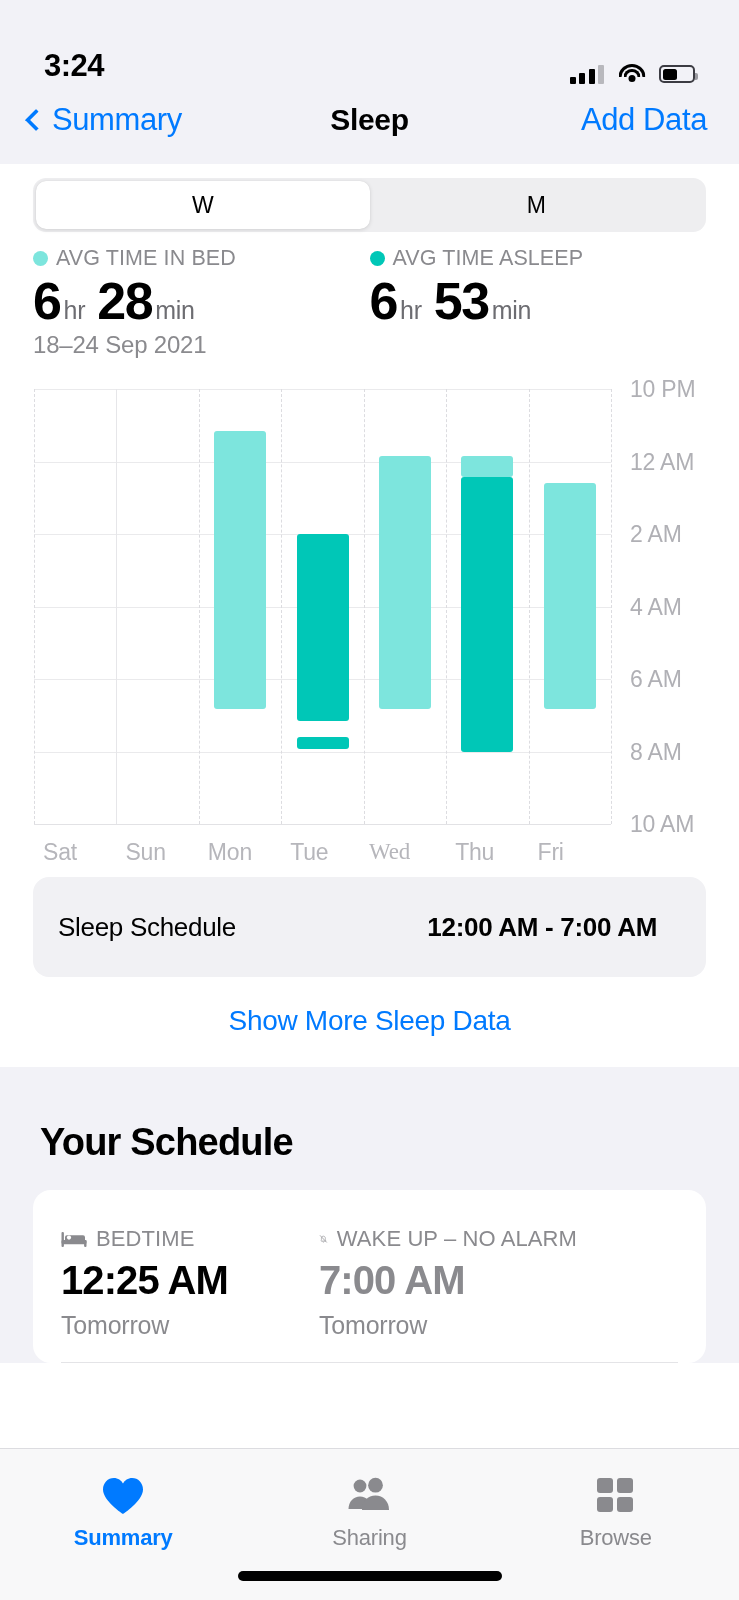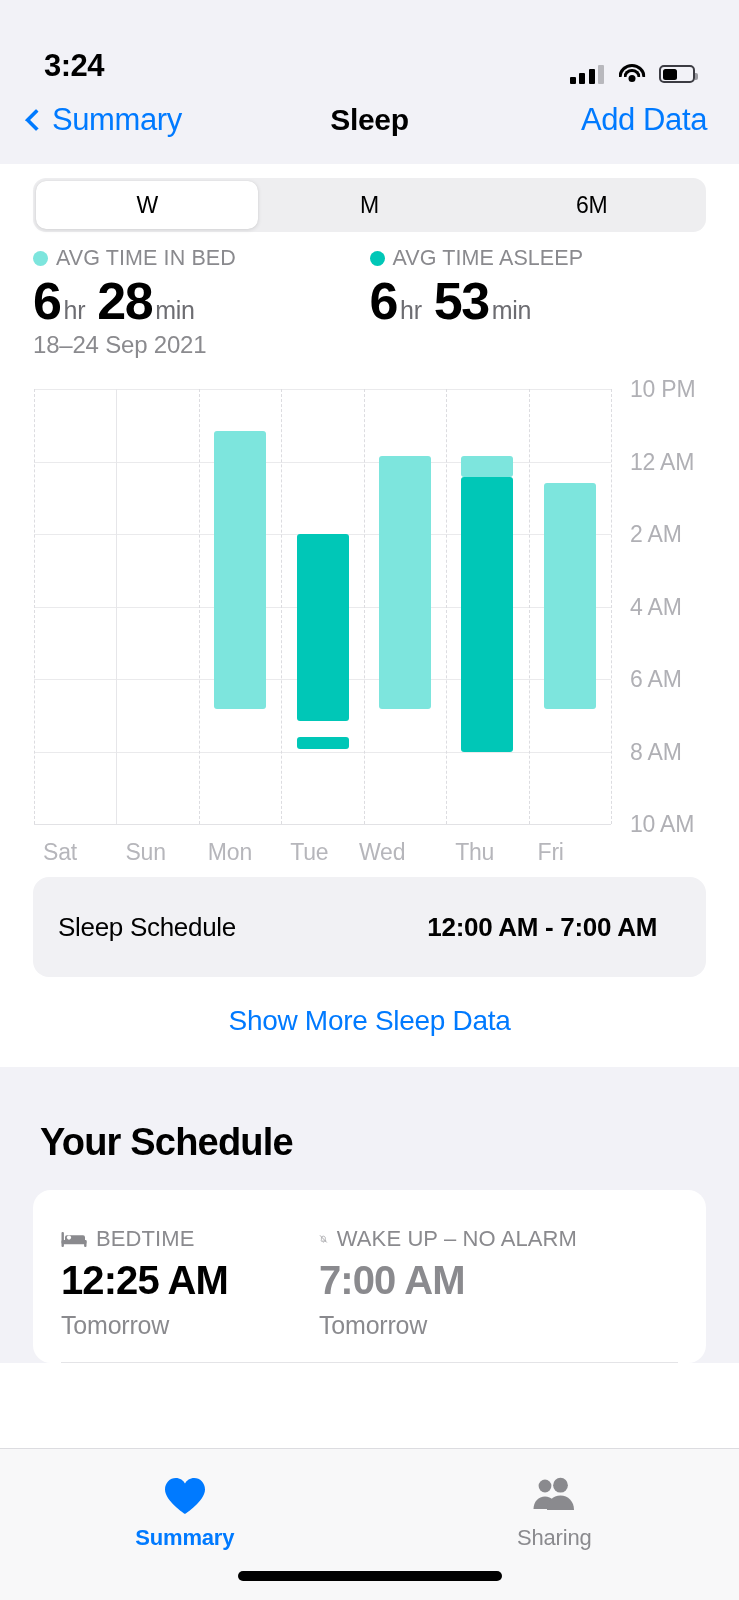--- a/index.html
+++ b/index.html
@@ -148,21 +148,20 @@
   <div class="nav-title">Sleep</div>
   <div class="nav-action">Add Data</div>
 </div>
 
 <div class="content">
 
   <div class="seg-wrap">
     <div class="seg">
       <div class="seg-item active">W</div>
       <div class="seg-item">M</div>
-      <div class="seg-item">6M</div>
     </div>
   </div>
 
   <div class="stats">
     <div class="stat">
       <div class="stat-head">
         <div class="dot" style="background:#7de5dd"></div>
         <div class="stat-label">AVG TIME IN BED</div>
       </div>
       <div class="stat-value">
@@ -220,21 +219,21 @@
         <div class="ylab" style="top: 239.5px;">4 AM</div>
         <div class="ylab" style="top: 312px;">6 AM</div>
         <div class="ylab" style="top: 384.5px;">8 AM</div>
         <div class="ylab" style="top: 457px;">10 AM</div>
       </div>
     <div id="xlabels">
         <div class="xlab" style="left: 43px;">Sat</div>
         <div class="xlab" style="left: 125.429px;">Sun</div>
         <div class="xlab" style="left: 207.857px;">Mon</div>
         <div class="xlab" style="left: 290.286px;">Tue</div>
-        <div class="xlab" style="left: 359px;">Wed</div>
+        <div class="xlab" style="left: 369px; font-family: Liberation Serif, serif;">Wed</div>
         <div class="xlab" style="left: 455.143px;">Thu</div>
         <div class="xlab" style="left: 537.571px;">Fri</div>
       </div>
   </div>
 
   <div class="sched-row">
     <div class="sched-label">Sleep Schedule</div>
     <div class="sched-val">12:00 AM - 7:00 AM</div>
   </div>
 
@@ -289,14 +288,25 @@
     <div class="tab-icon">
       <svg width="48" height="38" viewBox="0 0 48 38">
         <circle cx="15" cy="9" r="6.4" fill="#8a8a8e"></circle>
         <path d="M3.5 32 C3.5 24.6 8.6 19.4 15 19.4 C21.4 19.4 26.5 24.6 26.5 32 Z" fill="#8a8a8e"></path>
         <circle cx="30.5" cy="8.2" r="7.4" fill="#8a8a8e"></circle>
         <path d="M17 33 C17 24.6 22.9 18.6 30.5 18.6 C38.1 18.6 44 24.6 44 33 Z" fill="#8a8a8e"></path>
       </svg>
     </div>
     <div class="tab-label">Sharing</div>
   </div>
+  <div class="tab">
+    <div class="tab-icon">
+      <svg width="40" height="38" viewBox="0 0 40 38">
+        <rect x="1" y="1" width="16" height="15" rx="3" fill="#8a8a8e"></rect>
+        <rect x="21" y="1" width="16" height="15" rx="3" fill="#8a8a8e"></rect>
+        <rect x="1" y="20" width="16" height="15" rx="3" fill="#8a8a8e"></rect>
+        <rect x="21" y="20" width="16" height="15" rx="3" fill="#8a8a8e"></rect>
+      </svg>
+    </div>
+    <div class="tab-label">Browse</div>
+  </div>
   <div class="home-ind"></div>
 </div>
 
 </body></html>

